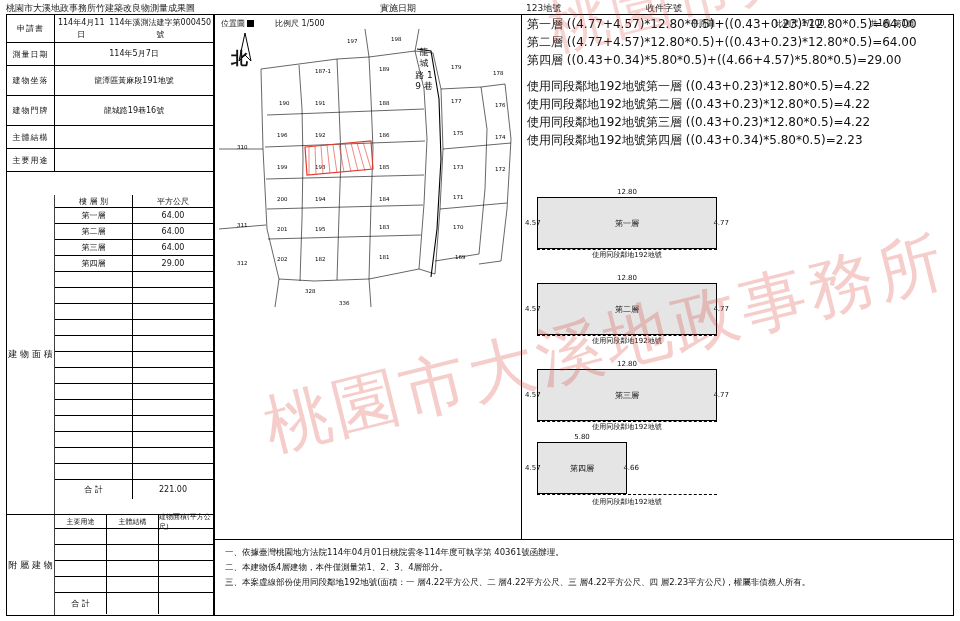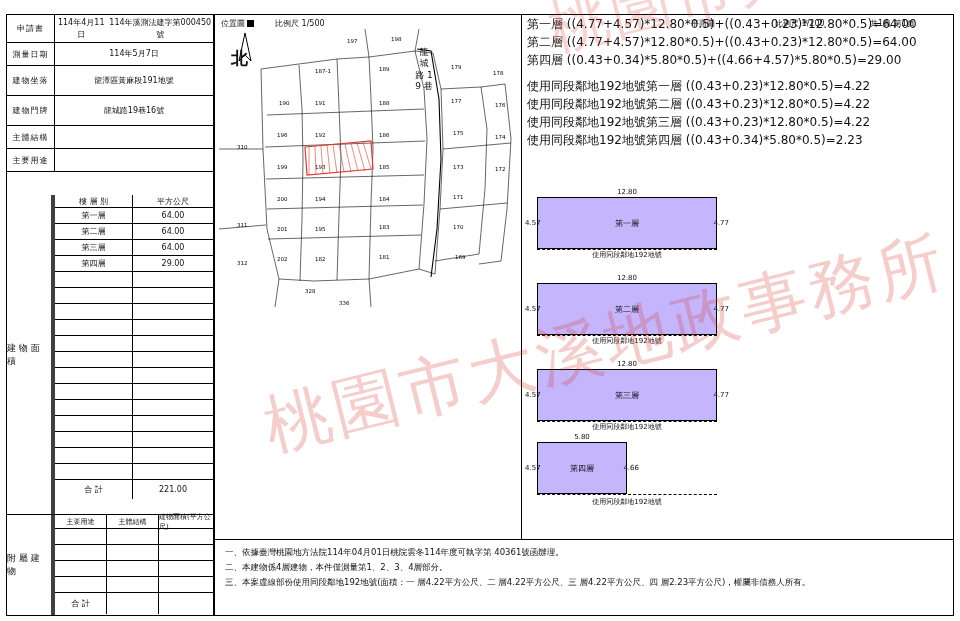--- a/index.html
+++ b/index.html
@@ -39,21 +39,21 @@
 
   
   .ft{position:absolute;left:48px;top:0;right:0;bottom:0;}
   .ft .hrow{position:absolute;left:0;top:0;width:100%;height:13px;border-bottom:1px solid #000;box-sizing:border-box;}
   .ft .c1{position:absolute;left:0;top:0;width:78px;height:100%;border-right:1px solid #000;box-sizing:border-box;display:flex;align-items:center;justify-content:center;}
   .ft .c2{position:absolute;left:78px;top:0;right:0;height:100%;display:flex;align-items:center;justify-content:center;}
   .ft .drow{position:absolute;left:0;width:100%;height:16px;border-bottom:1px solid #000;box-sizing:border-box;}
   .sideLbl{
     position:absolute;left:0;width:48px;
     display:flex;align-items:center;justify-content:center;
-    font-size:9px;border-right:4px solid #404040;box-sizing:border-box;
+    font-size:9px;border-right:1px solid #404040;box-sizing:border-box;
   }
 
   
   .ap .h{position:absolute;left:48px;top:0;right:0;height:14px;border-bottom:1px solid #000;box-sizing:border-box;}
   .ap .h .a1{position:absolute;left:0;top:0;width:52px;height:100%;border-right:1px solid #000;box-sizing:border-box;display:flex;align-items:center;justify-content:center;font-size:7px;}
   .ap .h .a2{position:absolute;left:52px;top:0;width:52px;height:100%;border-right:1px solid #000;box-sizing:border-box;display:flex;align-items:center;justify-content:center;font-size:7px;}
   .ap .h .a3{position:absolute;left:104px;top:0;right:0;height:100%;display:flex;align-items:center;justify-content:center;font-size:7px;}
   .ap .r{position:absolute;left:48px;right:0;height:16px;border-bottom:1px solid #000;box-sizing:border-box;}
   .ap .r .a1{position:absolute;left:0;top:0;width:52px;height:100%;border-right:1px solid #000;box-sizing:border-box;}
   .ap .r .a2{position:absolute;left:52px;top:0;width:52px;height:100%;border-right:1px solid #000;box-sizing:border-box;}
@@ -75,21 +75,21 @@
 
   
   .cad{position:absolute;left:4px;top:14px;width:300px;height:280px;}
 
   
   .fx{position:absolute;left:312px;top:0;width:424px;}
   .fline{font-size:12px;line-height:1.52;white-space:nowrap;}
   .fgap{height:7px;}
 
   
-  .fd{position:absolute;border:1px solid #000;box-sizing:border-box;background:#c4b5fd;}
+  .fd{position:absolute;border:1px solid #000;box-sizing:border-box;background:#e5e5e5;}
   .fd .title{position:absolute;left:0;right:0;top:50%;transform:translateY(-50%);text-align:center;font-size:8px;}
   .fd .dim-top{position:absolute;top:-10px;left:0;right:0;text-align:center;font-size:7px;}
   .fd .dim-left{position:absolute;left:-13px;top:50%;transform:translateY(-50%);font-size:7px;}
   .fd .dim-right{position:absolute;right:-13px;top:50%;transform:translateY(-50%);font-size:7px;}
   .dash{position:absolute;border-bottom:1px dashed #000;height:0;}
   .cap{position:absolute;text-align:center;font-size:7px;}
 
   
   .notes{position:absolute;left:10px;top:530px;width:710px;font-size:8.5px;line-height:1.75;}
 
@@ -107,20 +107,26 @@
     font-family:"DejaVu Serif","Liberation Serif",serif;
     transform:rotate(-14deg);transform-origin:left top;
     white-space:nowrap;pointer-events:none;letter-spacing:4px;
   }
 </style>
 </head>
 <body>
 
 <div class="sheet">
 
+  <div class="hdr">
+    <span class="t1">桃園市大溪地政事務所竹建築改良物測量成果圖</span>
+    <span class="t2">實施日期</span>
+    <span class="t3">123地號</span>
+    <span class="t4">收件字號</span>
+  </div>
 
   <div class="lt">
 
     <div class="row" style="top:0;height:28px;">
       <div class="lbl">申請書</div>
       <div class="val two">
         <span class="vsub">114年4月11日</span>
         <span class="vsub">114年溪測法建字第000450號</span>
       </div>
     </div>

